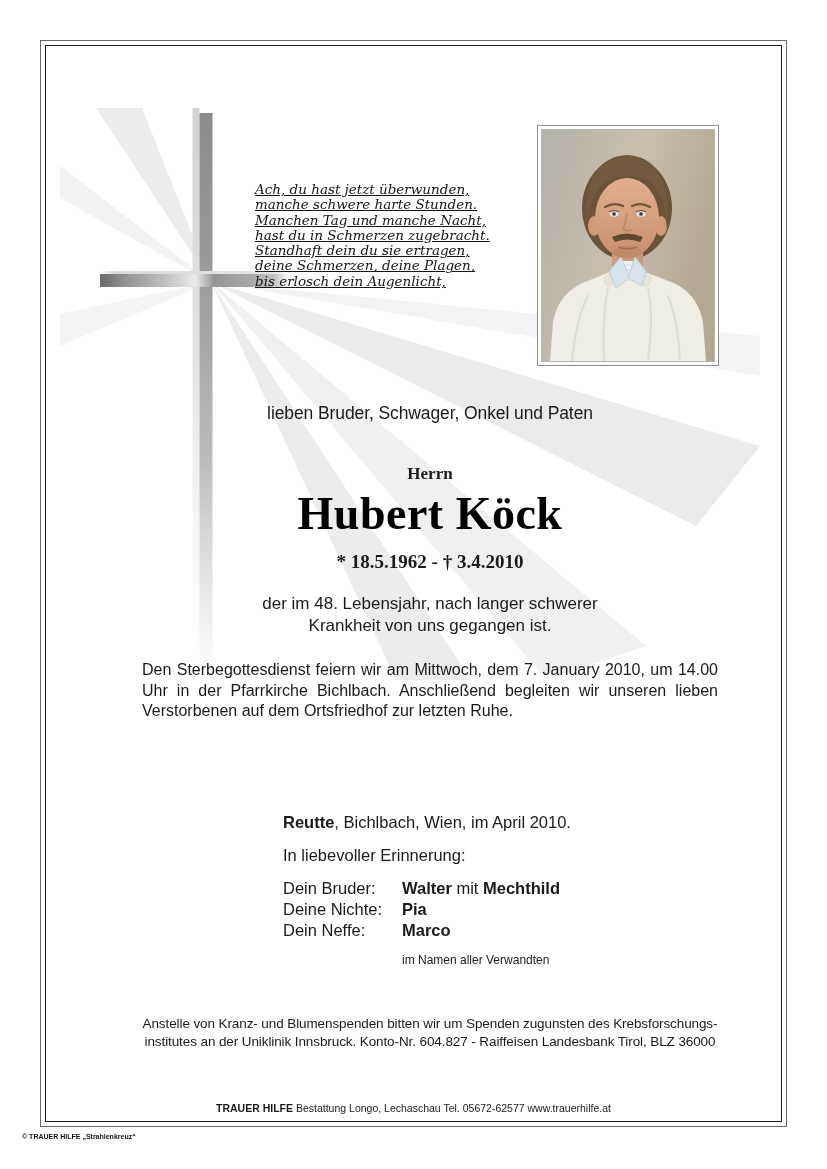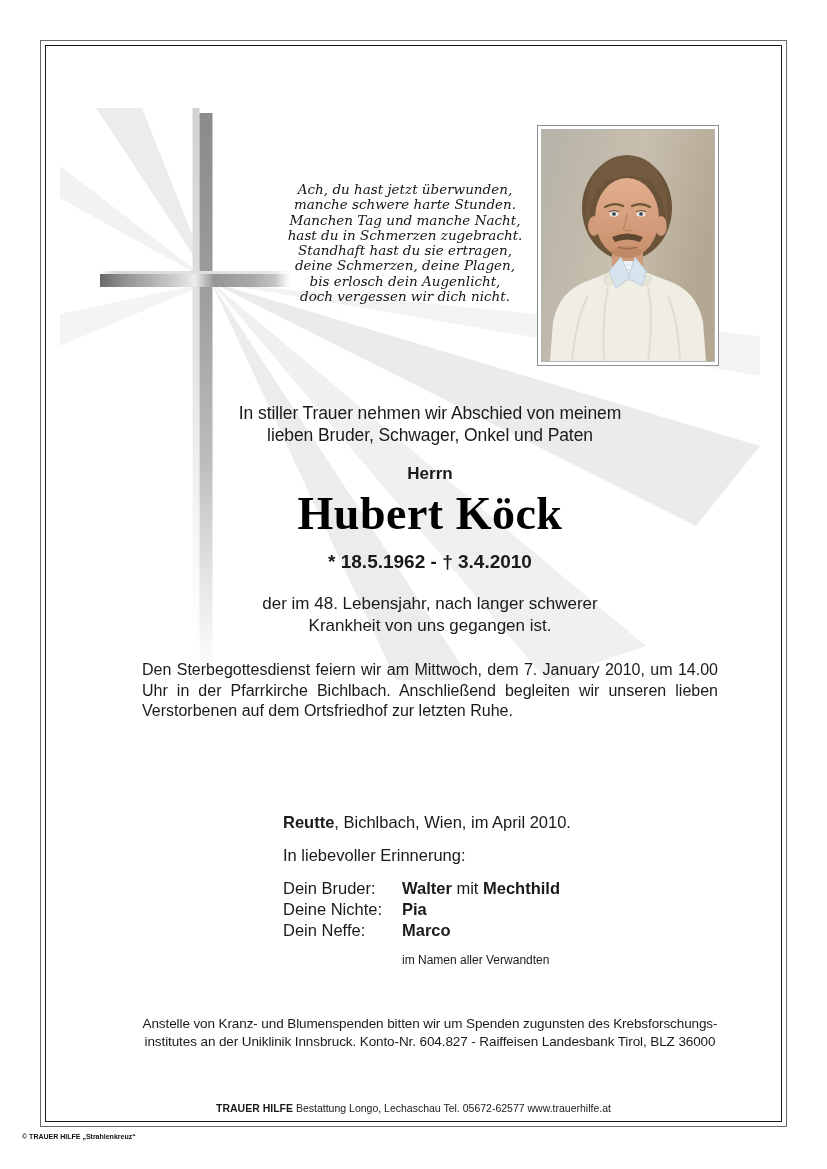--- a/index.html
+++ b/index.html
@@ -4,36 +4,36 @@
 <style>
   html,body{margin:0;padding:0;background:#ffffff;}
   .page{position:relative;width:827px;height:1169px;background:#ffffff;overflow:hidden;
         font-family:"Liberation Sans",sans-serif;color:#1a1a1a;}
   .frame-outer{position:absolute;left:40px;top:40px;width:745px;height:1085px;
         border:1px solid #6b6b6b;}
   .frame-inner{position:absolute;left:45px;top:45px;width:735px;height:1075px;
         border:1px solid #1c1c1c;}
   .rays-svg{position:absolute;left:46px;top:46px;width:740px;height:680px;}
   
-  .poem{position:absolute;left:255px;top:182px;width:300px;text-align:center;
+  .poem{position:absolute;left:255px;top:182px;width:300px;text-align:left;
         font-family:"DejaVu Serif",serif;font-style:italic;font-size:13.5px;
-        line-height:15.3px;color:#141414;}
+        line-height:15.3px;color:#141414;text-decoration:underline;}
   
   .photo-frame{position:absolute;left:537px;top:125px;width:182px;height:241px;
         border:1px solid #8f8f8f;background:#ffffff;padding:3px;box-sizing:border-box;}
   .photo-inner{width:100%;height:100%;border:1px solid #b5b5b5;box-sizing:border-box;overflow:hidden;}
   .photo-inner svg{display:block;width:100%;height:100%;}
   
   .col{position:absolute;left:142px;width:576px;text-align:center;}
   .announce{top:402px;font-size:17.5px;line-height:22px;letter-spacing:-0.1px;}
   .announce div{white-space:nowrap;}
-  .herrn{top:464px;font-family:Liberation Sans, sans-serif;font-weight:700;font-size:17px;}
+  .herrn{top:464px;font-family:Liberation Serif, serif;font-weight:700;font-size:17px;}
   .name{top:487px;font-family:"Liberation Serif",serif;font-weight:700;font-size:46px;
         line-height:54px;letter-spacing:0.5px;color:#000000;}
-  .dates{top:551px;font-family:Liberation Sans, sans-serif;font-weight:700;font-size:19px;}
+  .dates{top:551px;font-family:Liberation Serif, serif;font-weight:700;font-size:19px;}
   .agetext{top:593px;font-size:17px;line-height:22px;}
   .agetext div{white-space:nowrap;}
   .para{position:absolute;left:142px;width:576px;text-align:justify;
         font-size:16px;line-height:20.5px;}
   .para1{top:660px;}
   .para2{top:736px;}
   
   .closing{position:absolute;left:283px;top:812px;font-size:16.5px;line-height:21px;width:420px;}
   .place{margin-bottom:12px;}
   .memory{margin-bottom:12px;}
@@ -102,24 +102,23 @@
 
     <rect x="54" y="225" width="190" height="3" fill="url(#hTop)"></rect>
     <rect x="54" y="228" width="190" height="13" fill="url(#hBody)"></rect>
   </svg>
 
   <div class="poem">
     <div>Ach, du hast jetzt überwunden,</div>
     <div>manche schwere harte Stunden.</div>
     <div>Manchen Tag und manche Nacht,</div>
     <div>hast du in Schmerzen zugebracht.</div>
-    <div>Standhaft hast du sie ertragen,</div>
+    <div>Standhaft dein du sie ertragen,</div>
     <div>deine Schmerzen, deine Plagen,</div>
     <div>bis erlosch dein Augenlicht,</div>
-    <div>doch vergessen wir dich nicht.</div>
   </div>
 
   <div class="photo-frame">
     <div class="photo-inner">
       <svg viewBox="0 0 172 231" preserveAspectRatio="none" aria-hidden="true">
         <defs>
           <linearGradient id="pbg" x1="0" y1="0" x2="1" y2="0.35">
             <stop offset="0" stop-color="#b6b2a8"></stop>
               <stop offset="0.55" stop-color="#c8bfae"></stop>
             <stop offset="1" stop-color="#b4a892"></stop>
@@ -168,21 +167,20 @@
 
         <polygon points="80,131 91,131 89,150 82,150" fill="#eef3f6"></polygon>
         <path d="M82,135 H89 M82,140 H89 M82,145 H88" stroke="#bcd2e0" stroke-width="0.7"></path>
         <polygon points="67,141 79,127 88,148 74,158" fill="#d7e4ed" stroke="#b8c9d6" stroke-width="0.8"></polygon>
         <polygon points="104,141 93,127 86,148 100,156" fill="#d7e4ed" stroke="#b8c9d6" stroke-width="0.8"></polygon>
       </svg>
     </div>
   </div>
 
   <div class="col announce">
-    <div>In stiller Trauer nehmen wir Abschied von meinem</div>
     <div>lieben Bruder, Schwager, Onkel und Paten</div>
   </div>
 
   <div class="col herrn">Herrn</div>
 
   <div class="col name">Hubert Köck</div>
 
   <div class="col dates">* 18.5.1962 - † 3.4.2010</div>
 
   <div class="col agetext">

